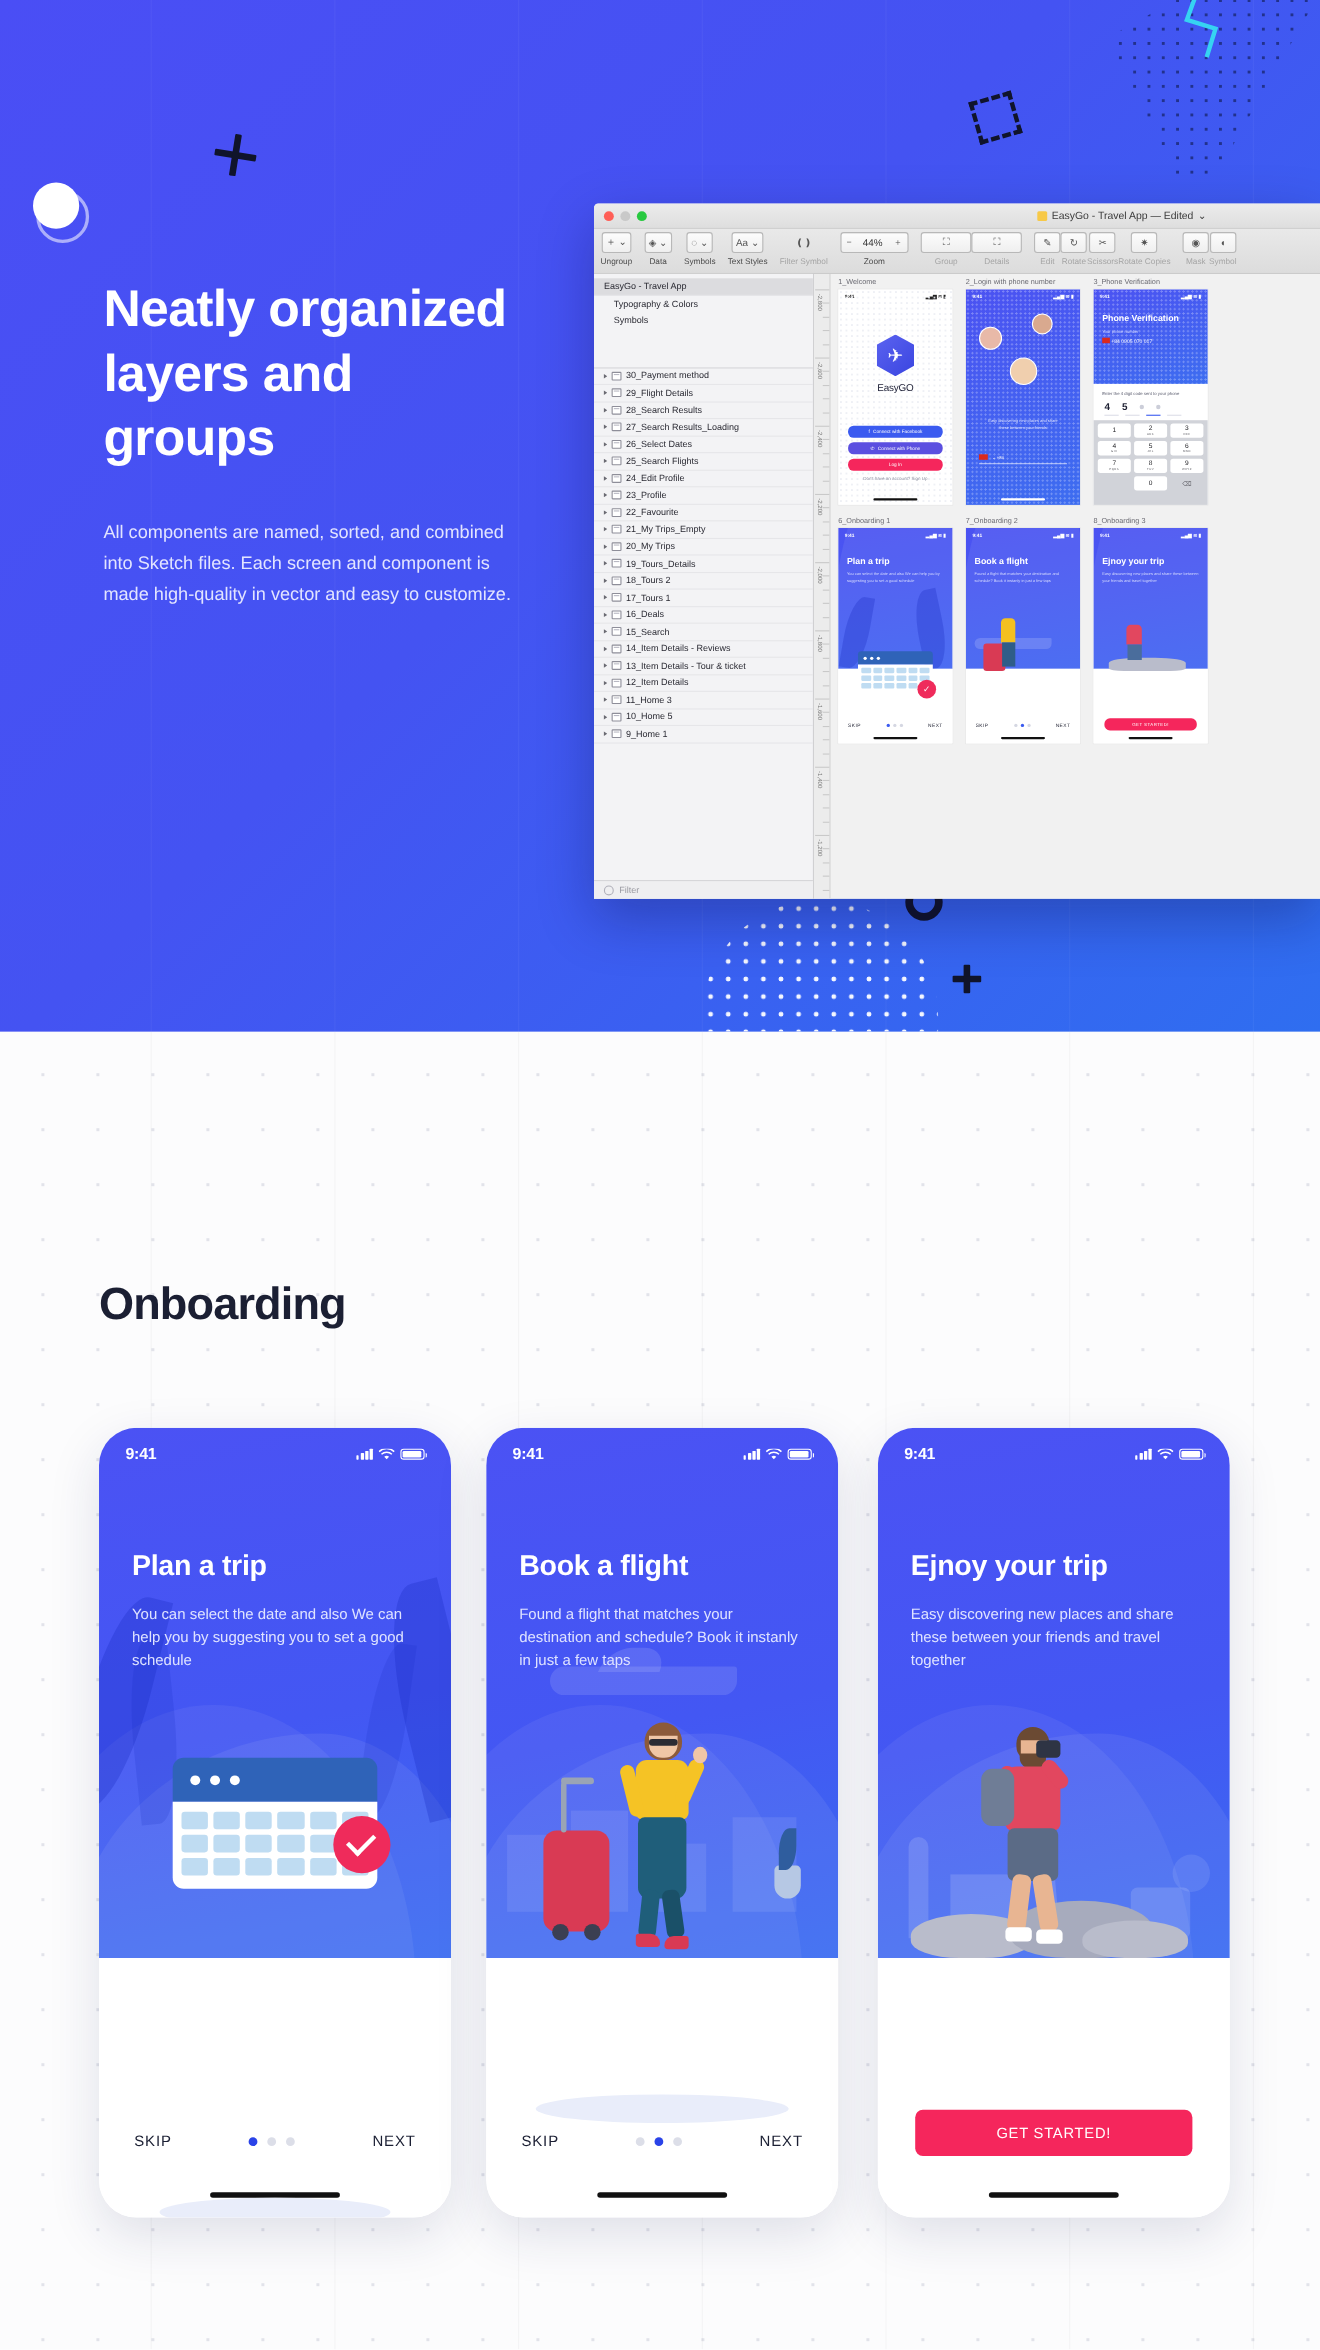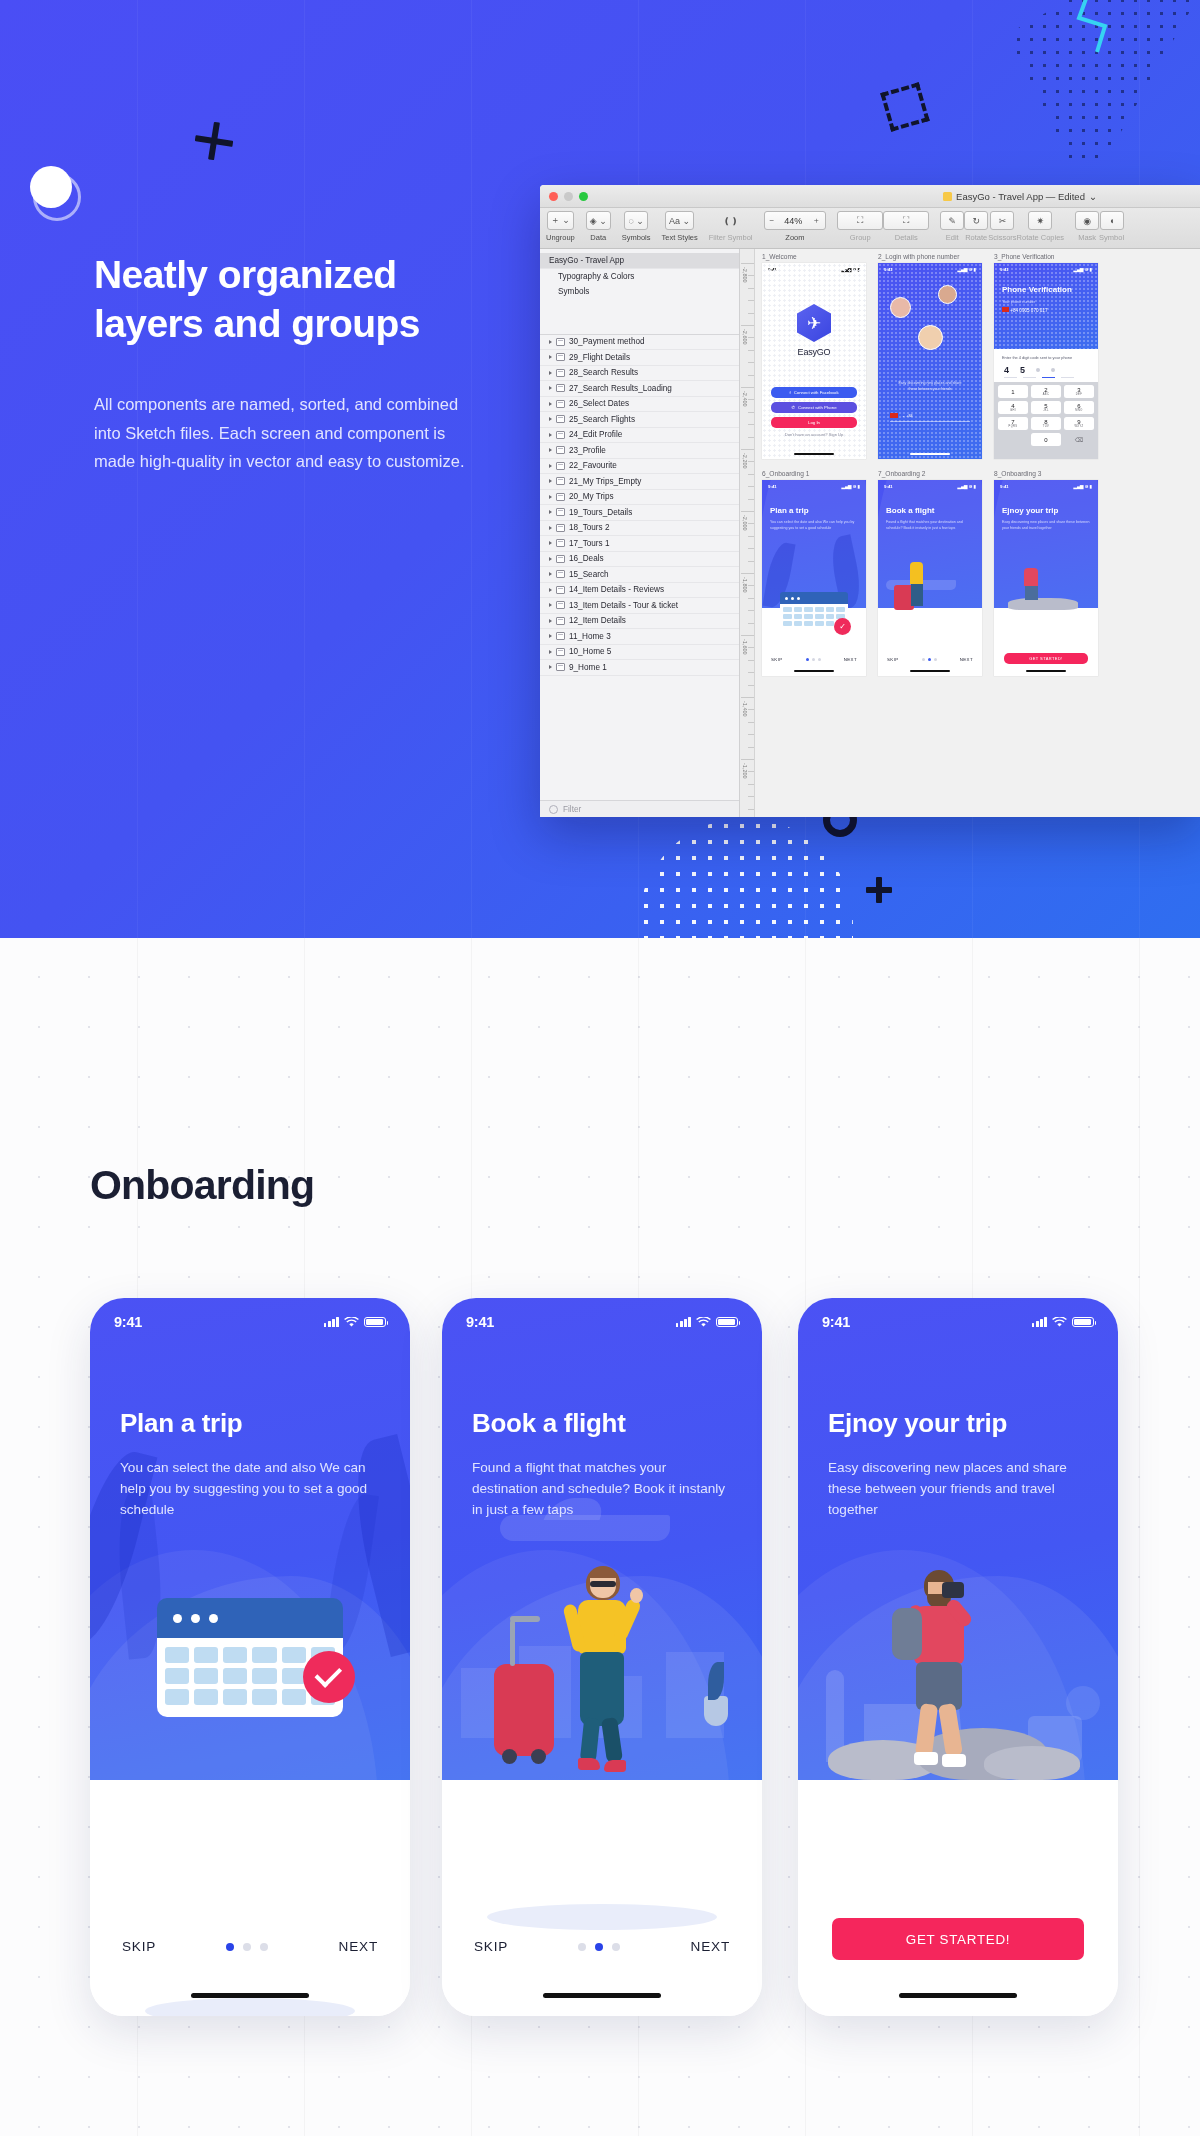--- a/index.html
+++ b/index.html
@@ -73,21 +73,21 @@
   .dot-semicircle {
     left:638px; top:818px; width:215px; height:120px;
     background-image:radial-gradient(#ffffff 2.2px, transparent 2.3px);
     background-size:16px 16px;
     border-radius:110px 110px 0 0;
     opacity:.95;
   }
 
   .hero-left { position:absolute; left:94px; top:250px; width:390px; }
   .hero-title {
-    color:#fff; font-size:39px; line-height:1.26; font-weight:bold;
+    color:#fff; font-size:47px; line-height:1.26; font-weight:bold;
     letter-spacing:-.6px;
   }
   .hero-sub {
     color:#e2e4ff; font-size:16.5px; line-height:1.72; margin-top:42px;
   }
 
   
   .sketch {
     position:absolute; left:540px; top:185px; width:660px; height:632px;
     background:#f6f6f6;

